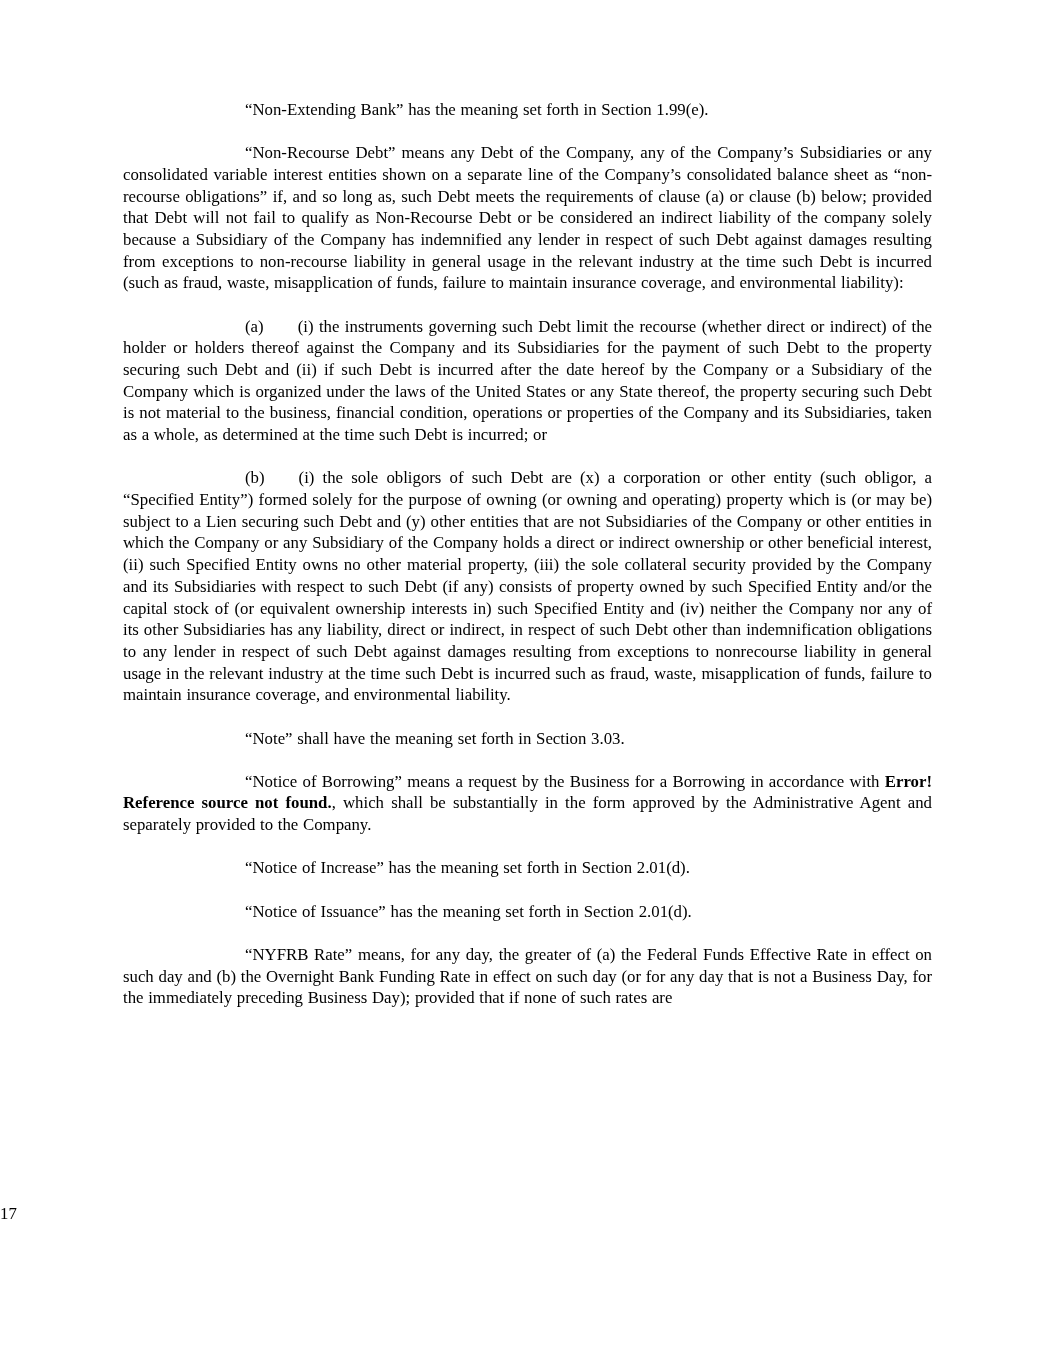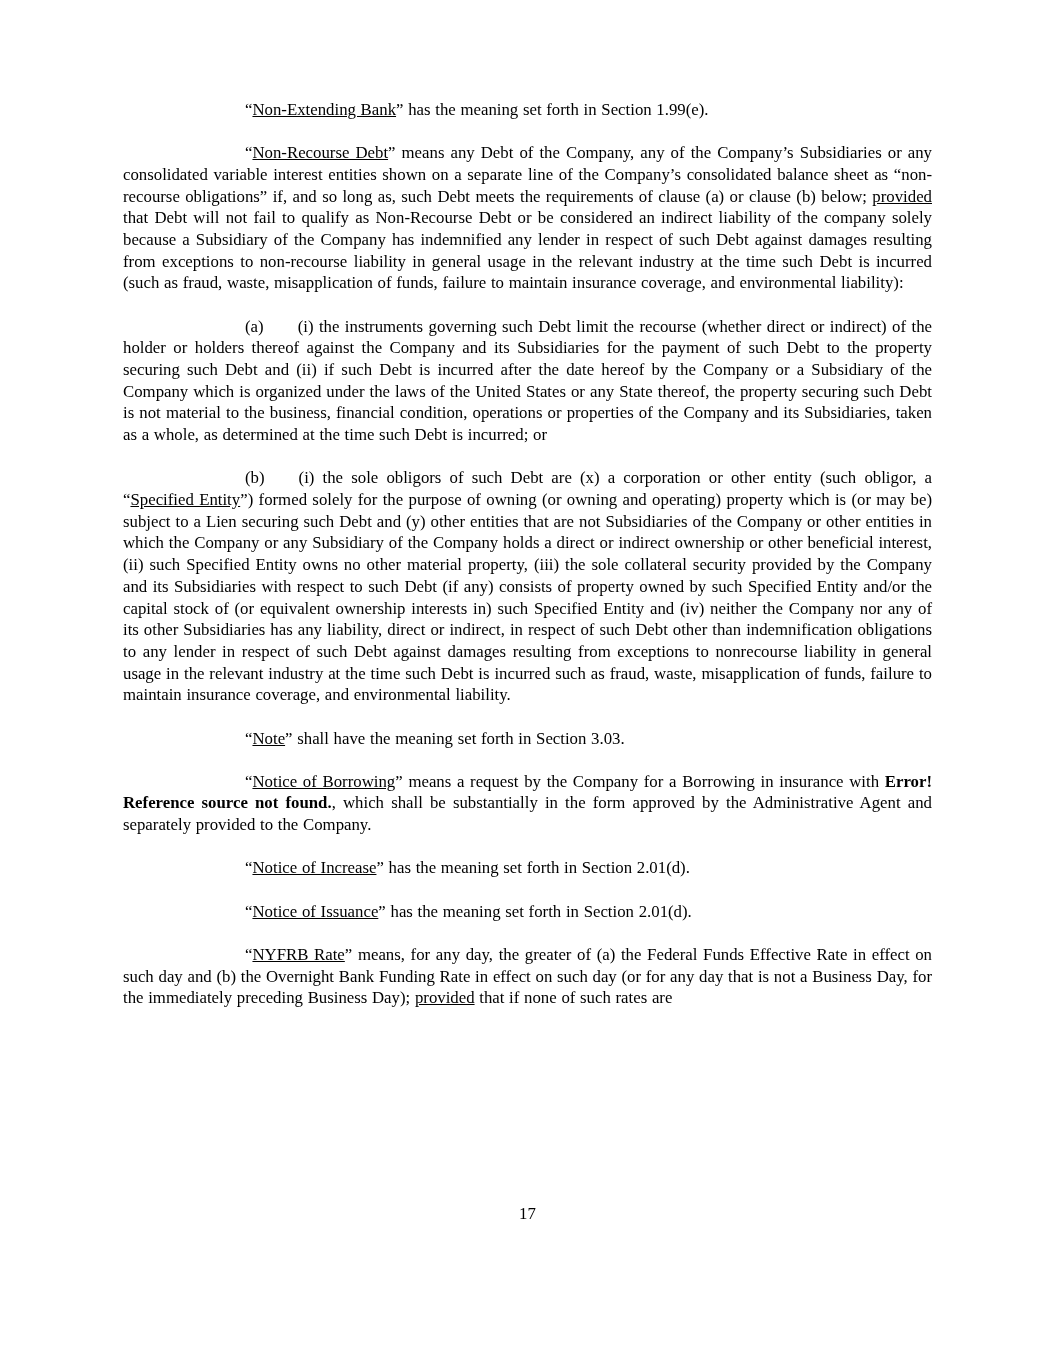--- a/index.html
+++ b/index.html
@@ -29,42 +29,41 @@
   p.para {
     margin: 0 0 21.5px 0;
     text-align: justify;
     text-indent: 122px;
     font-size: 16.8px;
     line-height: 21.7px;
     word-spacing: 0.5px;
   }
   p.para.block-indent {
   }
-  .u { text-decoration: underline; }
+  .u { }
   .b { font-weight: bold; }
   .tab { display: inline-block; width: 34px; }
   .footer {
     position: absolute;
     top: 1203px;
     left: 0;
     width: 100%;
-    text-align: center;
     font-size: 16.8px;
     line-height: 21.7px;
   }
 </style>
 </head>
 <body>
 
 <div class="page">
   <div class="content" id="doc-content">
       <p class="para"><span>“</span><span class="u">Non-Extending Bank</span><span>” has the meaning set forth in Section 1.99(e).</span></p>
       <p class="para"><span>“</span><span class="u">Non-Recourse Debt</span><span>” means any Debt of the Company, any of the Company’s Subsidiaries or any consolidated variable interest entities shown on a separate line of the Company’s consolidated balance sheet as “non-recourse obligations” if, and so long as, such Debt meets the requirements of clause (a) or clause (b) below; </span><span class="u">provided</span><span> that Debt will not fail to qualify as Non-Recourse Debt or be considered an indirect liability of the company solely because a Subsidiary of the Company has indemnified any lender in respect of such Debt against damages resulting from exceptions to non-recourse liability in general usage in the relevant industry at the time such Debt is incurred (such as fraud, waste, misapplication of funds, failure to maintain insurance coverage, and environmental liability):</span></p>
       <p class="para block-indent"><span>(a)</span><span class="tab"></span><span>(i) the instruments governing such Debt limit the recourse (whether direct or indirect) of the holder or holders thereof against the Company and its Subsidiaries for the payment of such Debt to the property securing such Debt and (ii) if such Debt is incurred after the date hereof by the Company or a Subsidiary of the Company which is organized under the laws of the United States or any State thereof, the property securing such Debt is not material to the business, financial condition, operations or properties of the Company and its Subsidiaries, taken as a whole, as determined at the time such Debt is incurred; or</span></p>
       <p class="para block-indent"><span>(b)</span><span class="tab"></span><span>(i) the sole obligors of such Debt are (x) a corporation or other entity (such obligor, a “</span><span class="u">Specified Entity</span><span>”) formed solely for the purpose of owning (or owning and operating) property which is (or may be) subject to a Lien securing such Debt and (y) other entities that are not Subsidiaries of the Company or other entities in which the Company or any Subsidiary of the Company holds a direct or indirect ownership or other beneficial interest, (ii) such Specified Entity owns no other material property, (iii) the sole collateral security provided by the Company and its Subsidiaries with respect to such Debt (if any) consists of property owned by such Specified Entity and/or the capital stock of (or equivalent ownership interests in) such Specified Entity and (iv) neither the Company nor any of its other Subsidiaries has any liability, direct or indirect, in respect of such Debt other than indemnification obligations to any lender in respect of such Debt against damages resulting from exceptions to nonrecourse liability in general usage in the relevant industry at the time such Debt is incurred such as fraud, waste, misapplication of funds, failure to maintain insurance coverage, and environmental liability.</span></p>
       <p class="para"><span>“</span><span class="u">Note</span><span>” shall have the meaning set forth in Section 3.03.</span></p>
-      <p class="para"><span>“</span><span class="u">Notice of Borrowing</span><span>” means a request by the Company for a Borrowing in insurance with </span><span class="b">Error! Reference source not found.</span><span>, which shall be substantially in the form approved by the Administrative Agent and separately provided to the Company.</span></p>
+      <p class="para"><span>“</span><span class="u">Notice of Borrowing</span><span>” means a request by the Business for a Borrowing in accordance with </span><span class="b">Error! Reference source not found.</span><span>, which shall be substantially in the form approved by the Administrative Agent and separately provided to the Company.</span></p>
       <p class="para"><span>“</span><span class="u">Notice of Increase</span><span>” has the meaning set forth in Section 2.01(d).</span></p>
       <p class="para"><span>“</span><span class="u">Notice of Issuance</span><span>” has the meaning set forth in Section 2.01(d).</span></p>
       <p class="para"><span>“</span><span class="u">NYFRB Rate</span><span>” means, for any day, the greater of (a) the Federal Funds Effective Rate in effect on such day and (b) the Overnight Bank Funding Rate in effect on such day (or for any day that is not a Business Day, for the immediately preceding Business Day); </span><span class="u">provided</span><span> that if none of such rates are</span></p>
     </div>
   <div class="footer">17</div>
 </div>
 
 </body></html>

